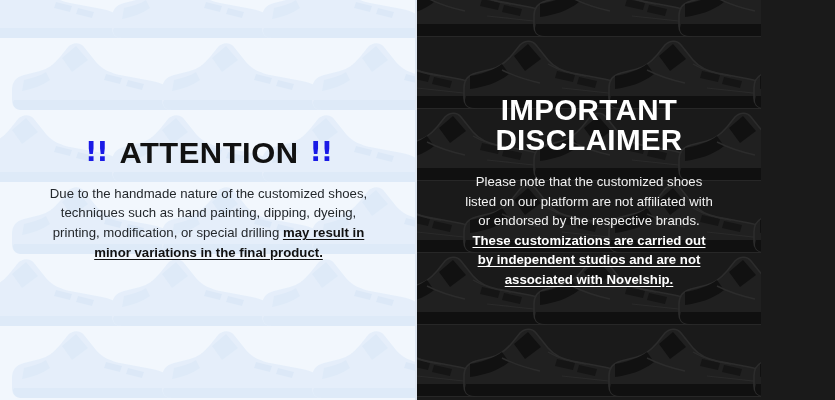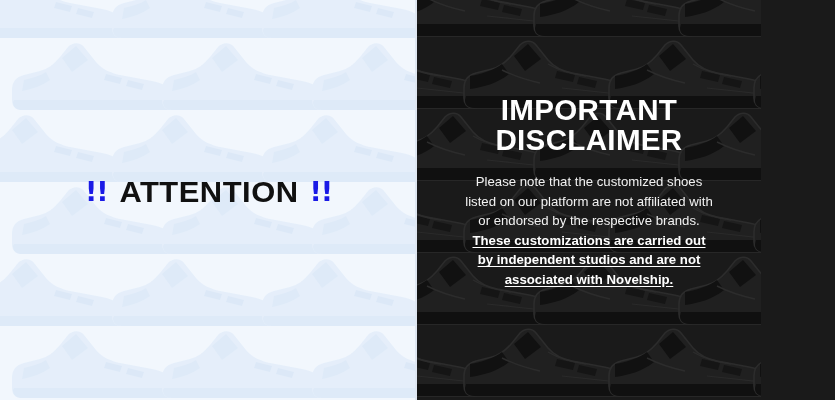--- a/index.html
+++ b/index.html
@@ -165,20 +165,21 @@
         </g>
       </svg>
     </div>
 
     <div class="content">
       <h1 class="attn-heading">
         <span class="bangs">!!</span>
         <span class="word">ATTENTION</span>
         <span class="bangs">!!</span>
       </h1>
+      <p class="body-left"><span>Due to the handmade nature of the customized shoes, techniques such as hand painting, dipping, dyeing, printing, modification, or special drilling </span><span class="em">may result in minor variations in the final product.</span></p>
     </div>
   </section>
 
   <section class="panel panel-right">
 
     <div class="pattern">
       <svg width="418" height="400" viewBox="0 0 418 400" xmlns="http://www.w3.org/2000/svg" aria-hidden="true">
         <defs>
           <g id="shoeD">
             <path d="M2 46 C2 38 6 33 14 31 L30 27 C38 25 44 20 50 13 L58 3 C63 -2 70 -2 74 3 L86 18 C92 25 100 29 110 31 L142 37 C154 39 162 45 164 53 L165 58 C165 63 161 66 155 66 L12 66 C5 66 2 62 2 56 Z" fill="#202020" stroke="#2c2c2c" stroke-width="1.6"></path>

